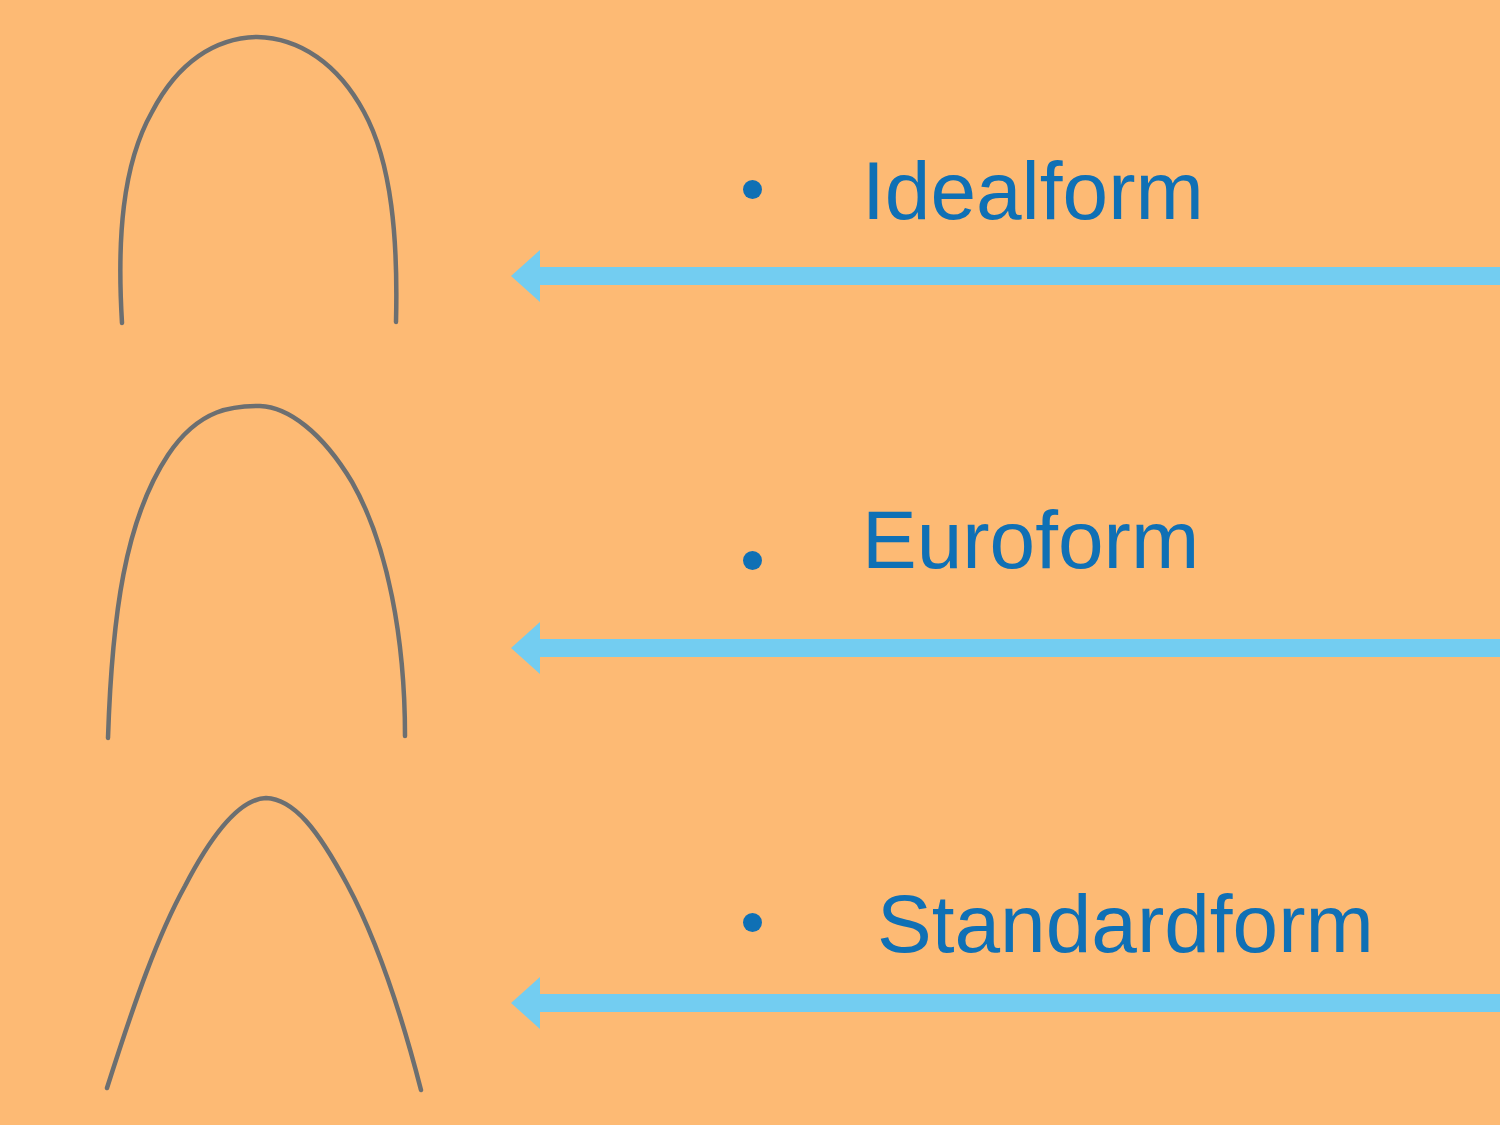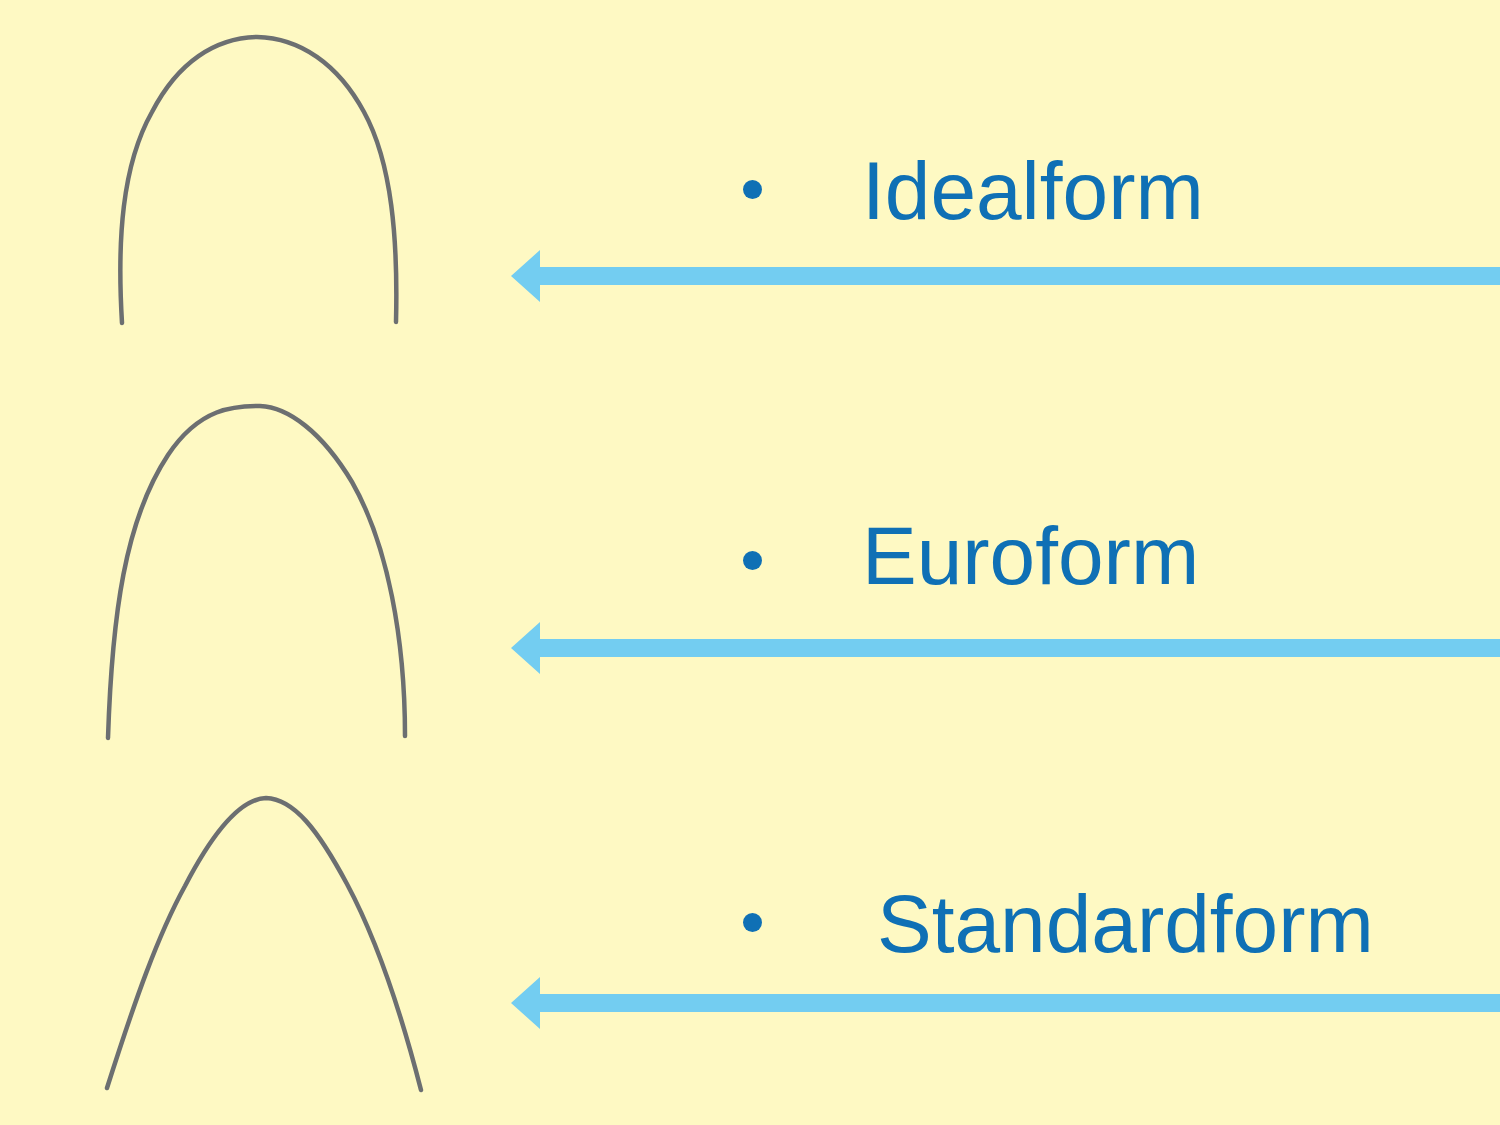--- a/index.html
+++ b/index.html
@@ -4,21 +4,21 @@
 <style>
   html, body {
     margin: 0;
     padding: 0;
     background: #ffffff;
   }
   .slide {
     position: relative;
     width: 1500px;
     height: 1125px;
-    background: #fef9c3;
+    background: #fdba74;
     overflow: hidden;
     font-family: "Liberation Sans", sans-serif;
   }
   
   .gfx {
     position: absolute;
     left: 0;
     top: 0;
     width: 1500px;
     height: 1125px;
@@ -45,21 +45,21 @@
     position: absolute;
     font-size: 82px;
     line-height: 82px;
     white-space: nowrap;
     color: #0f70b5;
     font-weight: 400;
   }
   .bullet-1 { left: 743px; top: 180px; }
   .label-1  { left: 862px; top: 150px; }
   .bullet-2 { left: 743px; top: 551px; }
-  .label-2  { left: 862px; top: 515px; }
+  .label-2  { left: 862px; top: 499px; }
   .bullet-3 { left: 743px; top: 913px; }
   .label-3  { left: 877px; top: 883px; }
 </style>
 </head>
 <body>
 
 <div class="slide">
 
   <svg class="gfx" viewBox="0 0 1500 1125" xmlns="http://www.w3.org/2000/svg">
 

